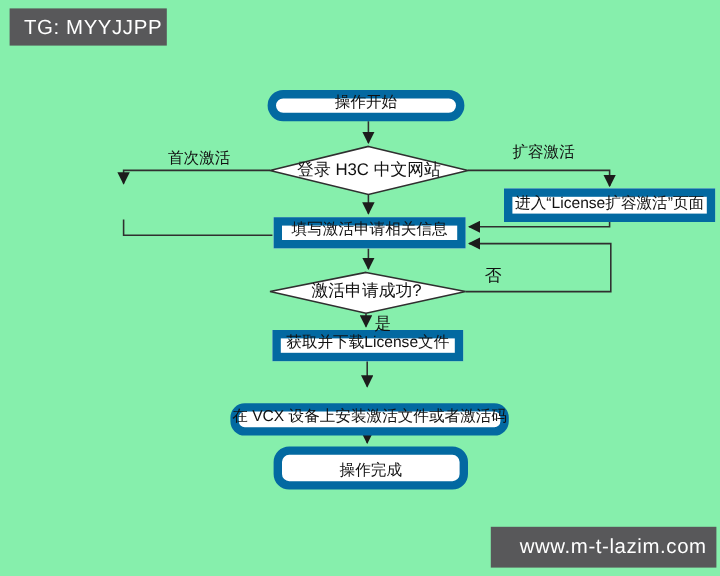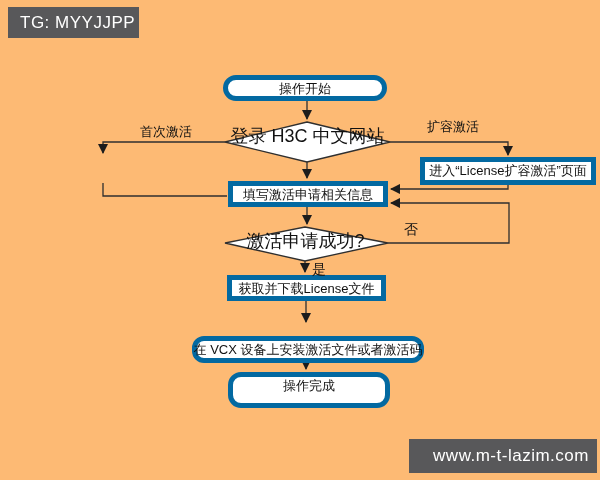--- a/index.html
+++ b/index.html
@@ -1,37 +1,37 @@
 <!DOCTYPE html>
 <html><head>
 <meta charset="utf-8">
 <style>
   html,body { margin:0; padding:0; background:#ffffff; }
   .page {
-    position:relative; width:600px; height:480px; background:#fdba74;
+    position:relative; width:600px; height:480px; background:#86efac;
     font-family:"Liberation Sans", sans-serif; overflow:hidden;
   }
   .banner {
     position:absolute; background:#58585a; color:#ffffff;
     display:flex; align-items:center; font-size:17px; letter-spacing:.5px;
     box-sizing:border-box;
     padding-left:16px;
   }
   .banner.tl { left:8px; top:7px; width:131px; height:31px; padding-left:12px; }
   .banner.br { left:409px; top:439px; width:188px; height:34px; justify-content:center; }
   svg.wires { position:absolute; left:0; top:0; width:600px; height:480px; }
   .node {
-    position:absolute; background:#ffffff; border:5px solid #0369a1;
-    display:flex; align-items:flex-start; justify-content:center;
+    position:absolute; background:#ffffff; border:7px solid #0369a1;
+    display:flex; align-items:flex-end; justify-content:center;
     font-size:13px; color:#111111; box-sizing:border-box; white-space:nowrap;
   }
   .terminator { border-radius:13px; }
   .dlabel {
-    position:absolute; display:flex; justify-content:center;
-    font-size:18px; color:#111111; white-space:nowrap; pointer-events:none;
+    position:absolute; display:flex; align-items:center; justify-content:center;
+    font-size:14px; color:#111111; white-space:nowrap; pointer-events:none;
   }
   .elabel {
     position:absolute; font-size:13px; color:#111111; white-space:nowrap;
   }
 </style>
 </head>
 <body>
 
 <div class="page">
 

